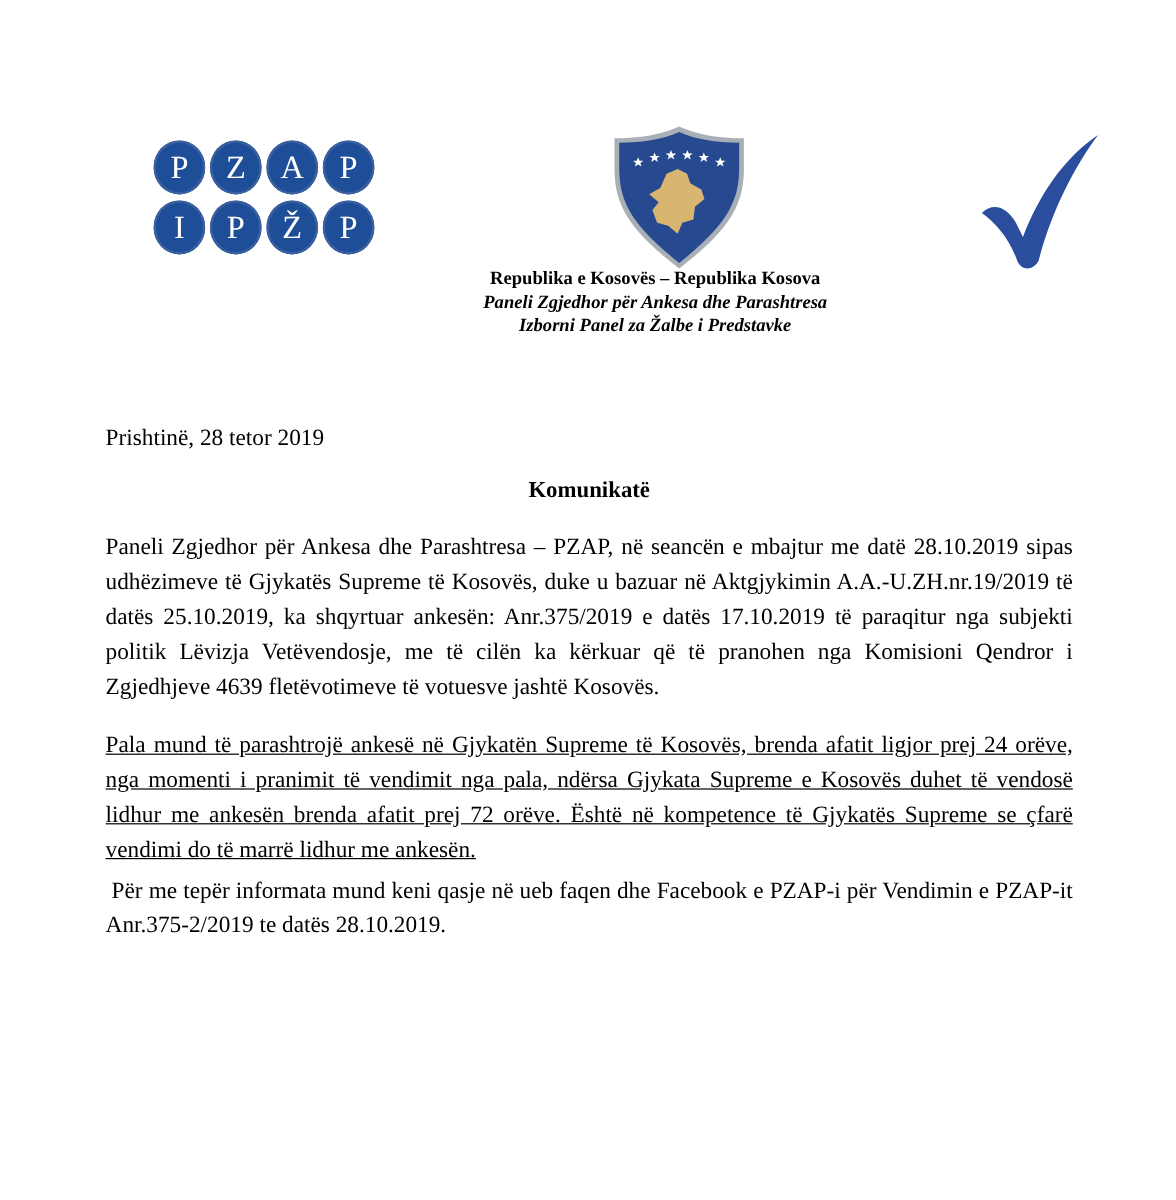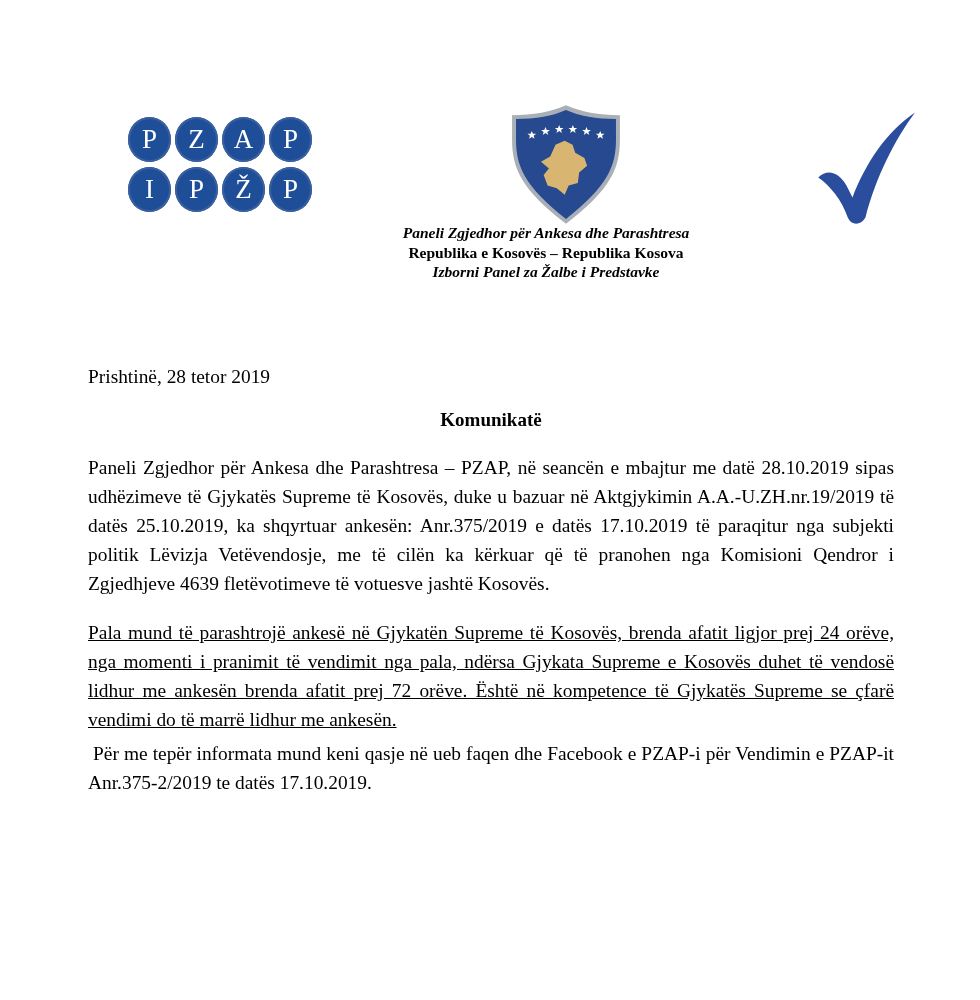--- a/index.html
+++ b/index.html
@@ -30,21 +30,21 @@
   
   .header-text { position:absolute; left:328px; top:223px; width:436px; text-align:center; }
   .hline { font-size:15.5px; line-height:19.5px; font-weight:bold; }
   .hline.italic { font-style:italic; }
 
   
   .body-text {
     position:absolute; left:88px; top:351px; width:806px;
     font-size:19.4px; line-height:29px; text-align:justify;
   }
-  .dateline { margin:11px 0 14px 0; text-align:left; }
+  .dateline { margin:0 0 14px 0; text-align:left; }
   .doc-title { text-align:center; font-weight:bold; font-size:19px; line-height:29px; margin:0 0 19px 0; }
   p.para { margin:0 0 20px 0; }
   p.para-2 { margin-bottom:22px; }
   p.para-3 { margin-bottom:5px;text-decoration:underline; }
   p.para-4 { text-indent:5px; margin-bottom:0; }
 </style>
 </head>
 <body>
 
 <div class="page">
@@ -96,26 +96,26 @@
     </svg>
   </div>
 
   <div class="checkmark">
     <svg viewBox="0 0 100 100" xmlns="http://www.w3.org/2000/svg">
       <path d="M7 58 C15 50 25 54 31 65 L36 75 C47 46 65 19 89 3 C72 26 56 57 47 92 C43 99 35 99 32 92 C27 77 17 65 7 58 Z" fill="#2a4d9e"></path>
     </svg>
   </div>
 
   <div class="header-text">
+    <div class="hline">Republika e Kosovës – Republika Kosova</div>
     <div class="hline italic">Paneli Zgjedhor për Ankesa dhe Parashtresa</div>
-    <div class="hline">Republika e Kosovës – Republika Kosova</div>
     <div class="hline italic">Izborni Panel za Žalbe i Predstavke</div>
   </div>
 
   <div class="body-text">
     <p class="dateline">Prishtinë, 28 tetor 2019</p>
     <p class="doc-title">Komunikatë</p>
     <p class="para para-1">Paneli Zgjedhor për Ankesa dhe Parashtresa – PZAP, në seancën e mbajtur me datë 28.10.2019 sipas udhëzimeve të Gjykatës Supreme të Kosovës, duke u bazuar në Aktgjykimin A.A.-U.ZH.nr.19/2019 të datës 25.10.2019, ka shqyrtuar ankesën: Anr.375/2019 e datës 17.10.2019 të paraqitur nga subjekti politik Lëvizja Vetëvendosje, me të cilën ka kërkuar që të pranohen nga Komisioni Qendror i Zgjedhjeve 4639 fletëvotimeve të votuesve jashtë Kosovës.</p>
     <p class="para para-3">Pala mund të parashtrojë ankesë në Gjykatën Supreme të Kosovës, brenda afatit ligjor prej 24 orëve, nga momenti i pranimit të vendimit nga pala, ndërsa Gjykata Supreme e Kosovës duhet të vendosë lidhur me ankesën brenda afatit prej 72 orëve. Është në kompetence të Gjykatës Supreme se çfarë vendimi do të marrë lidhur me ankesën.</p>
-    <p class="para para-4">Për me tepër informata mund keni qasje në ueb faqen dhe Facebook e PZAP-i për Vendimin e PZAP-it Anr.375-2/2019 te datës 17.10.2019.</p>
+    <p class="para para-4">Për me tepër informata mund keni qasje në ueb faqen dhe Facebook e PZAP-i për Vendimin e PZAP-it Anr.375-2/2019 te datës 28.10.2019.</p>
   </div>
 
 </div>
 
 </body></html>

